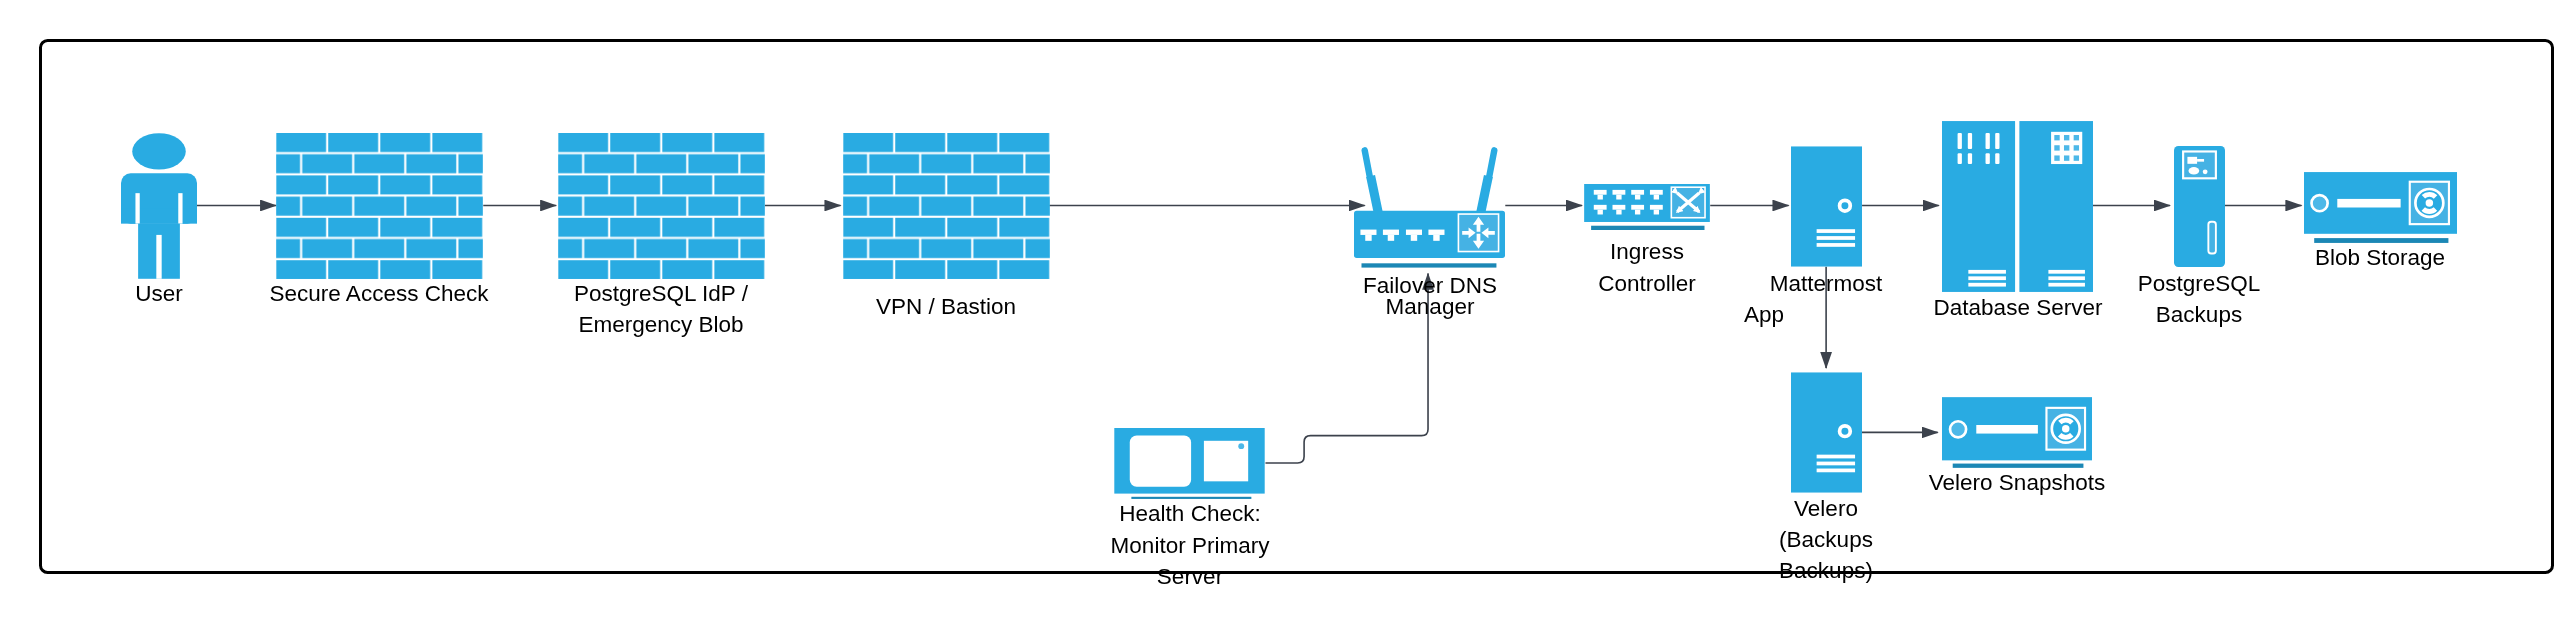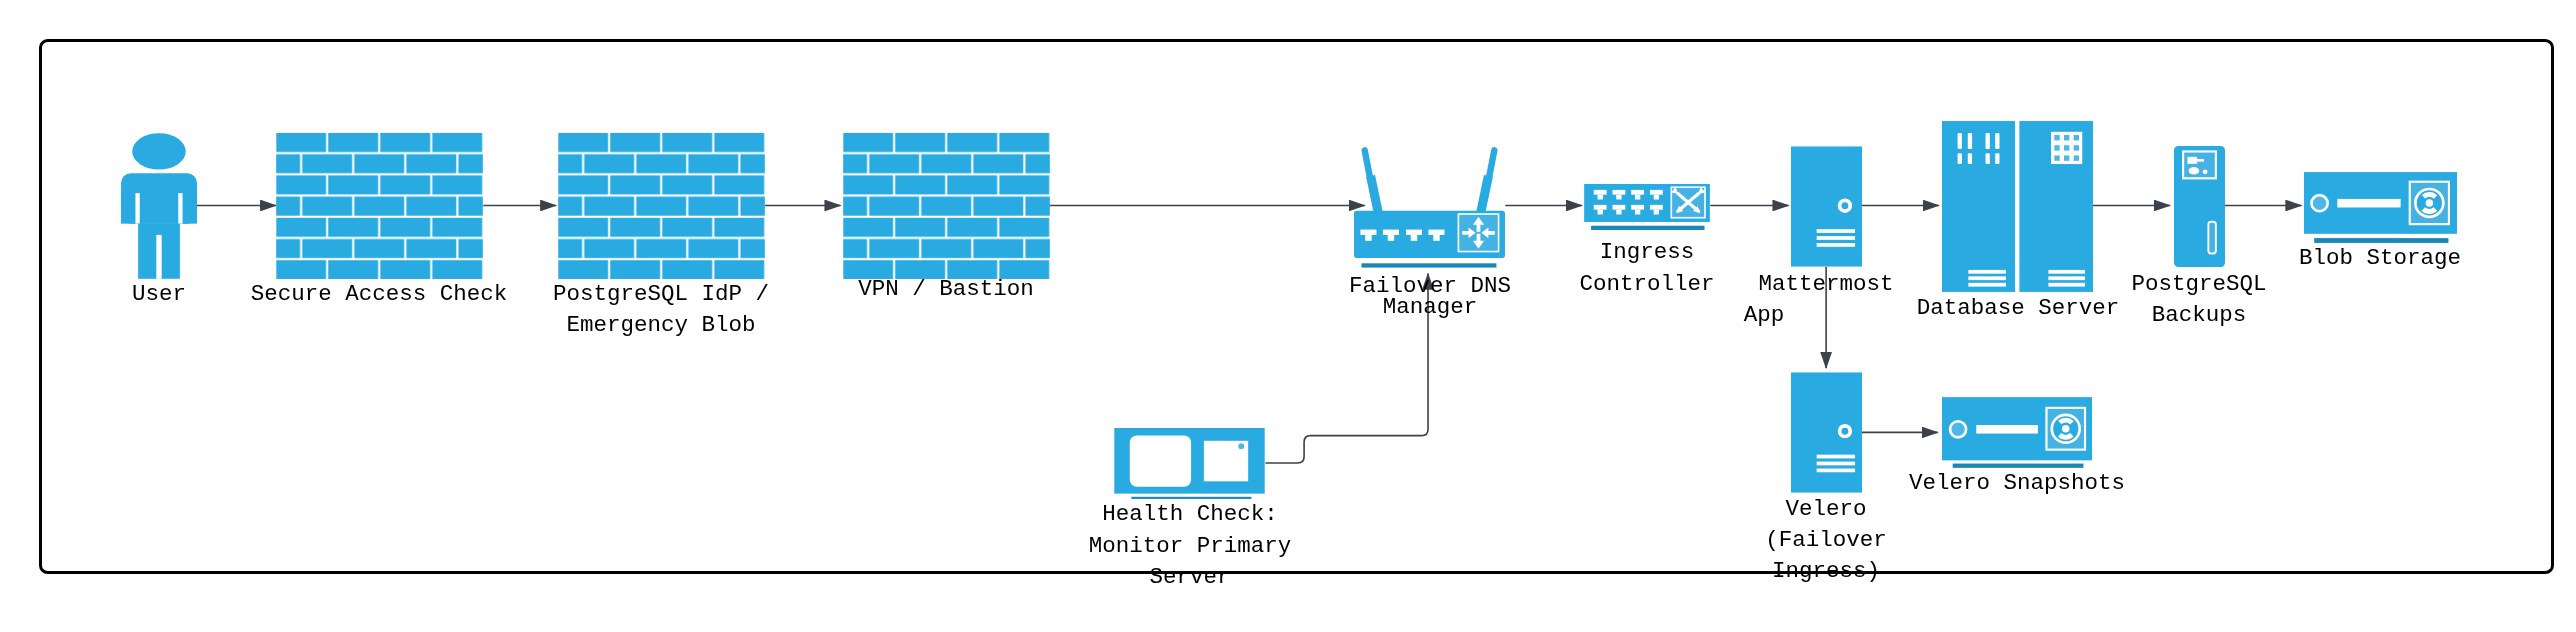--- a/index.html
+++ b/index.html
@@ -5,21 +5,21 @@
   html,body{margin:0;padding:0;background:#ffffff;}
   body{width:2576px;height:632px;position:relative;overflow:hidden;
        font-family:"Liberation Sans", sans-serif;}
   #canvas{position:absolute;left:0;top:0;width:2576px;height:632px;}
   .frame{position:absolute;left:39px;top:39px;width:2515px;height:535px;
          border:3.2px solid #000;border-radius:8.6px;box-sizing:border-box;}
   .overlay{position:absolute;left:0;top:0;width:2576px;height:632px;pointer-events:none;}
   .node{position:absolute;}
   .node svg{display:block;}
   .lbl{position:absolute;transform:translateX(-50%);white-space:nowrap;
-       font-size:22.5px;line-height:1;color:#000;text-align:center;font-family:Liberation Mono, monospace;}
+       font-size:22.5px;line-height:1;color:#000;text-align:center;}
 </style>
 </head>
 <body>
 
 <div id="canvas">
 
   <svg width="0" height="0" style="position:absolute">
     <defs>
       <pattern id="bricks" width="97" height="79" patternUnits="userSpaceOnUse">
         <rect width="97" height="79" fill="#ffffff"></rect>
@@ -81,21 +81,21 @@
     </svg>
   </div>
   <div class="lbl" style="left:661px;top:283px">PostgreSQL IdP /</div>
   <div class="lbl" style="left:661px;top:314px">Emergency Blob</div>
 
   <div class="node" style="left:843px;top:133px">
     <svg width="207" height="146" viewBox="0 0 385 272">
       <rect width="385" height="272" fill="url(#bricks)"></rect>
     </svg>
   </div>
-  <div class="lbl" style="left:946px;top:278px">VPN / Bastion</div>
+  <div class="lbl" style="left:946px;top:296px">VPN / Bastion</div>
 
   <div class="node" style="left:1354px;top:147px">
     <svg width="151" height="125" viewBox="0 0 282 233">
       <line x1="20" y1="6" x2="30" y2="58" stroke="#29abe2" stroke-width="12" stroke-linecap="round"></line>
       <line x1="31" y1="54" x2="45" y2="121" stroke="#29abe2" stroke-width="17"></line>
       <line x1="262" y1="6" x2="252" y2="58" stroke="#29abe2" stroke-width="12" stroke-linecap="round"></line>
       <line x1="251" y1="54" x2="237" y2="121" stroke="#29abe2" stroke-width="17"></line>
       <rect x="0" y="119" width="282" height="88" rx="5" fill="#29abe2"></rect>
       <g fill="#ffffff">
         <rect x="12" y="154" width="30" height="10"></rect>
@@ -244,22 +244,22 @@
   <div class="node" style="left:1791px;top:372px">
     <svg width="71" height="121" viewBox="0 0 133 225">
       <rect width="133" height="225" fill="#29abe2"></rect>
       <circle cx="101" cy="110" r="10" fill="#29abe2" stroke="#ffffff" stroke-width="7"></circle>
       <rect x="48" y="154" width="72" height="7" fill="#ffffff"></rect>
       <rect x="48" y="167" width="72" height="7" fill="#ffffff"></rect>
       <rect x="48" y="180" width="72" height="7" fill="#ffffff"></rect>
     </svg>
   </div>
   <div class="lbl" style="left:1826px;top:498px">Velero</div>
-  <div class="lbl" style="left:1826px;top:529px">(Failover</div>
-  <div class="lbl" style="left:1826px;top:560px">Ingress)</div>
+  <div class="lbl" style="left:1826px;top:529px">(Backups</div>
+  <div class="lbl" style="left:1826px;top:560px">Backups)</div>
 
   <div class="node" style="left:1942px;top:397px">
     <svg width="150" height="71" viewBox="0 0 280 132">
       <rect x="0" y="0" width="280" height="118" fill="#29abe2"></rect>
       <circle cx="30" cy="60" r="15" fill="#4db8e8" stroke="#ffffff" stroke-width="5"></circle>
       <rect x="64" y="52" width="115" height="16" fill="#ffffff"></rect>
       <rect x="195" y="20" width="72" height="78" fill="#45b2e4" stroke="#ffffff" stroke-width="4"></rect>
       <circle cx="231" cy="59" r="26" fill="#29abe2" stroke="#ffffff" stroke-width="5"></circle>
       <circle cx="231" cy="59" r="16" fill="none" stroke="#ffffff" stroke-width="9" stroke-dasharray="25 25.25" stroke-dashoffset="-12.5"></circle>
       <circle cx="231" cy="59" r="7" fill="#ffffff"></circle>

